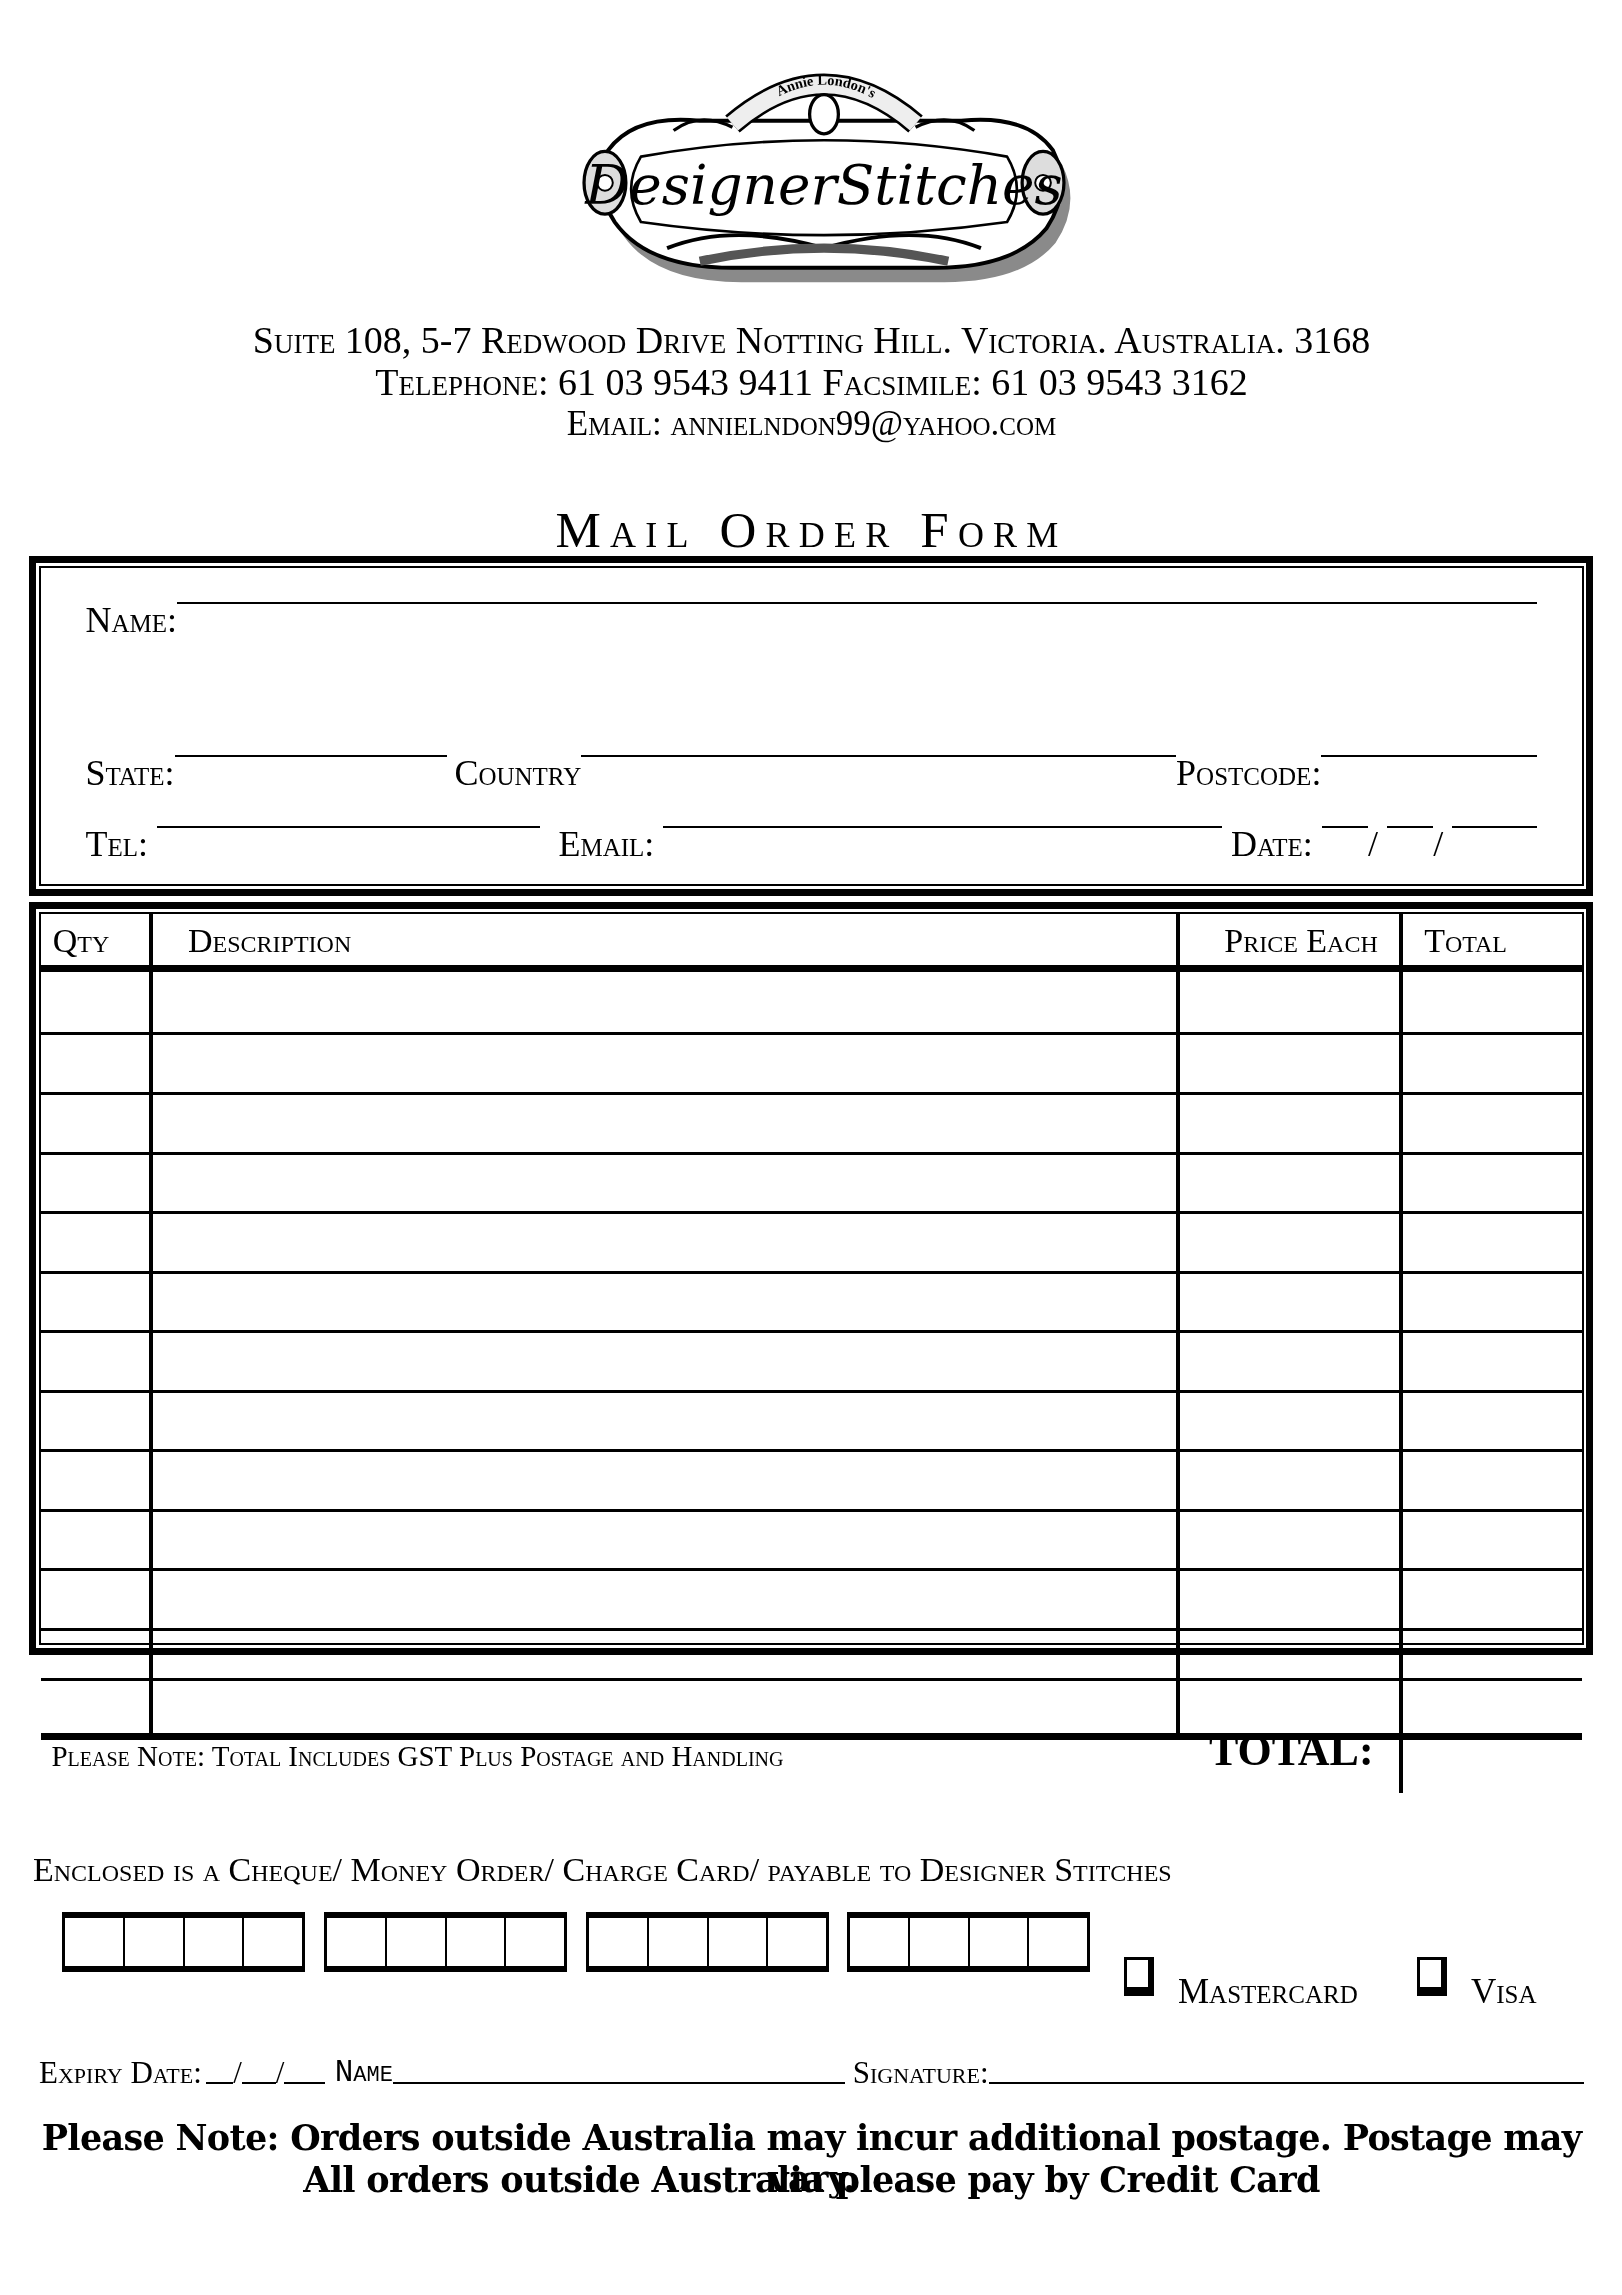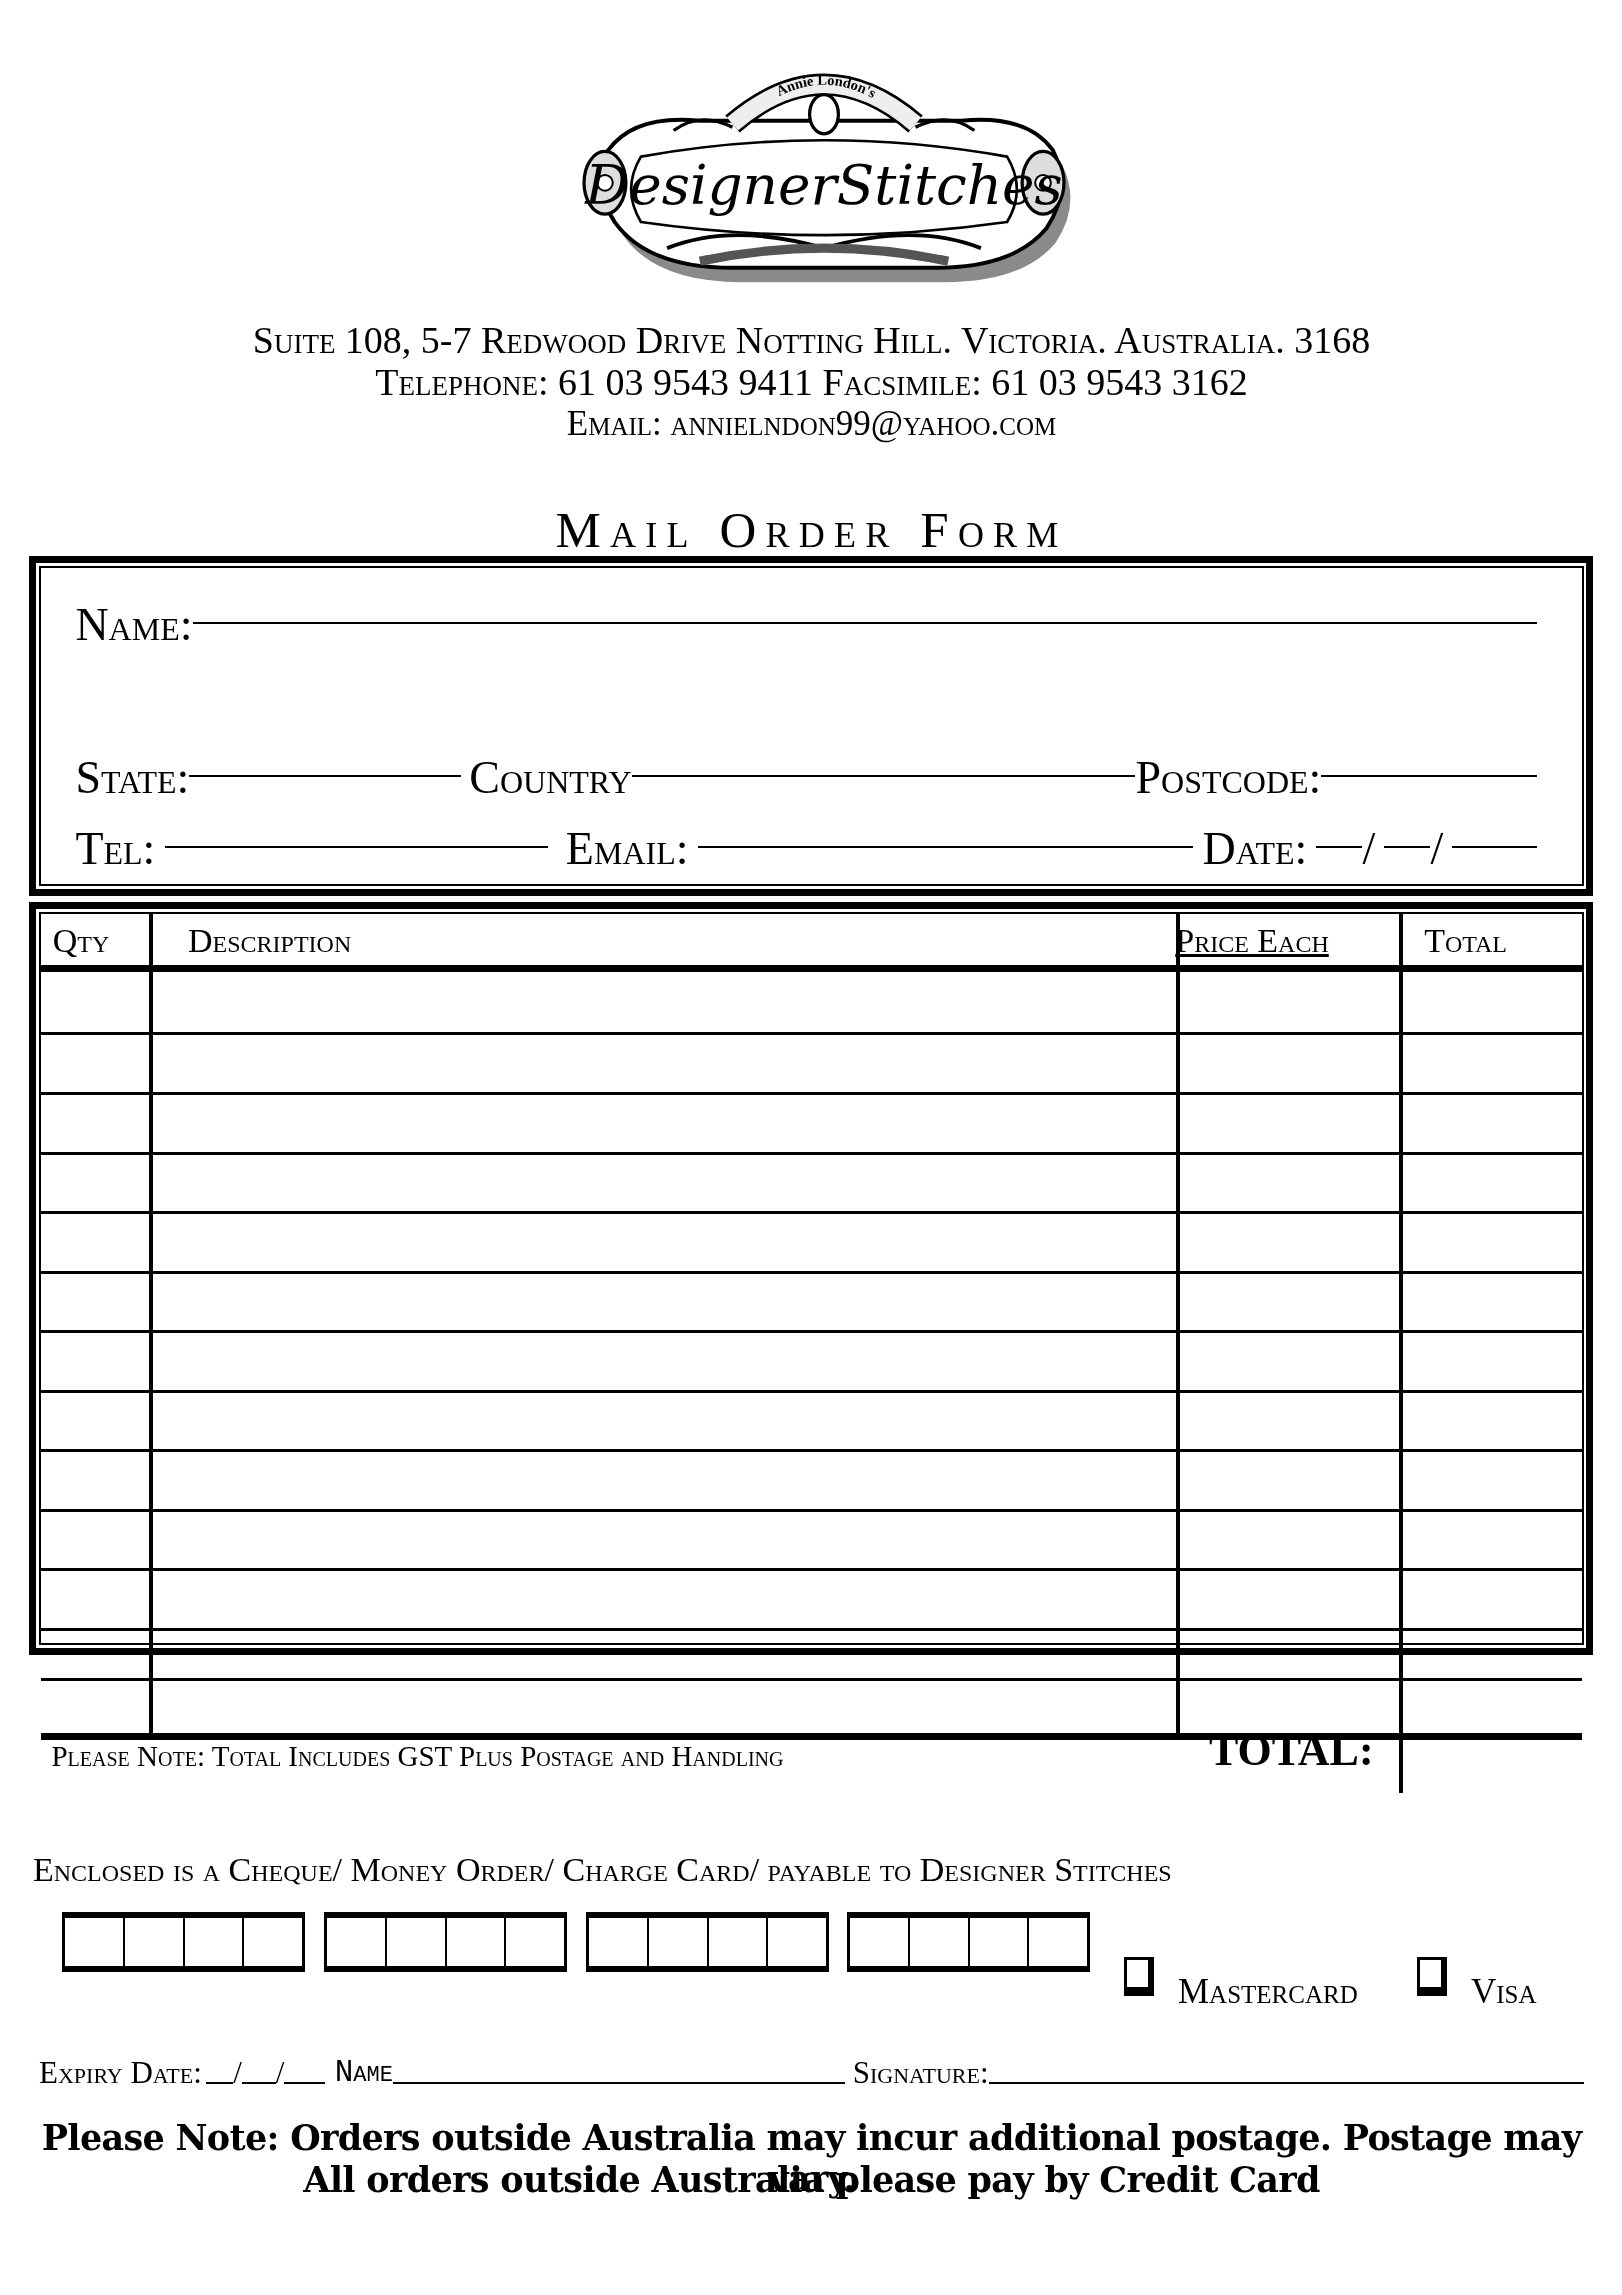--- a/index.html
+++ b/index.html
@@ -18,21 +18,21 @@
 
   
   #cust-box {
     left: 29.4px; top: 556px; width: 1564px; height: 340px;
     border: 7.9px solid #000; box-sizing: border-box;
   }
   #cust-box::after {
     content: ""; position: absolute; left: 2.6px; top: 2.6px; right: 2.6px; bottom: 2.6px;
     border: 2px solid #000;
   }
-  .field-row { position: absolute; left: 39px; right: 49px; height: 46px; display: flex; align-items: center; font-size: 46px; font-variant: small-caps; }
+  .field-row { position: absolute; left: 49px; right: 49px; height: 46px; display: flex; align-items: flex-start; font-size: 36px; font-variant: small-caps; }
   .fl { white-space: nowrap; line-height: 1; }
   .line { border-bottom: 2.6px solid #000; height: 0; margin-bottom: 3.9px; }
   .grow { flex: 1; }
 
   
   #items {
     left: 29.4px; top: 902px; width: 1564px; height: 753px;
     border: 7.9px solid #000; box-sizing: border-box;
   }
   #items-inner {
@@ -122,21 +122,21 @@
     <span class="fl">/</span>
     <span class="line" style="width:85px; margin-left:9.2px;"></span>
   </div>
 </div>
 
 <div id="items" class="abs">
   <div id="items-inner">
 
     <div class="hdr" style="left:11.8px; width:98px;">Qty</div>
     <div class="hdr" style="left:147px; width:851px;">Description</div>
-    <div class="hdr" style="left:1103px; width:216px; justify-content:center;text-decoration:underline;">Price Each</div>
+    <div class="hdr" style="left:1152px; width:216px; justify-content:center;">Price Each</div>
     <div class="hdr" style="left:1374px; width:164px; padding-left:9.2px;">Total</div>
 
     <div class="vline" style="left:108px; top:0; height:822px;"></div>
     <div class="vline" style="left:1135px; top:0; height:822px;"></div>
     <div class="vline" style="left:1358px; top:0; height:879px;"></div>
 
     <div class="hline thick" style="left:0; right:0; top:51px;"></div>
 
     <div class="hline" style="left:0; right:0; top:118px;"></div>
     <div class="hline" style="left:0; right:0; top:178px;"></div>

